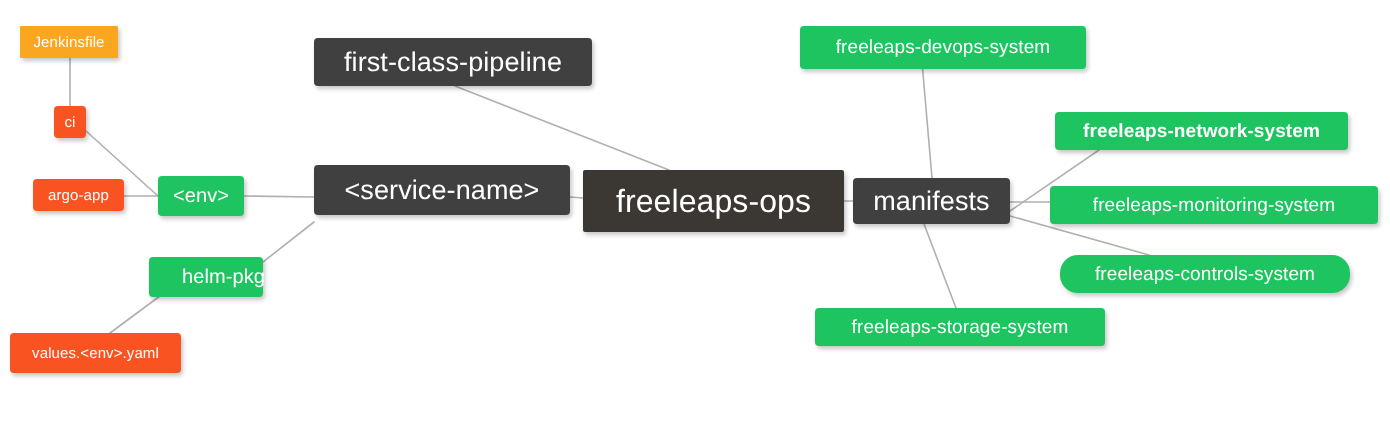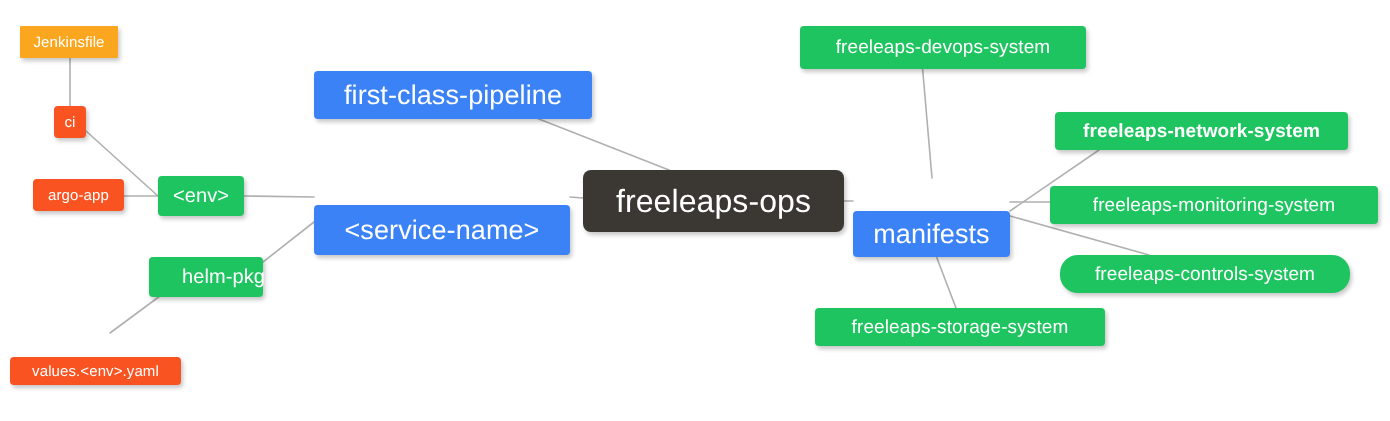--- a/index.html
+++ b/index.html
@@ -34,22 +34,22 @@
     align-items: center;
     justify-content: center;
     color: #ffffff;
     border-radius: 3px;
     white-space: nowrap;
     line-height: 1;
     letter-spacing: 0.1px;
     box-shadow: 2px 3px 4px rgba(0,0,0,0.22);
     text-rendering: geometricPrecision;
   }
-  .node.root    { background: #3b3733; border-radius: 8px; }
-  .node.blue    { background: #3b82f6; margin-top: 33px; }
+  .node.root    { background: #3b3733; border-radius: 2px; }
+  .node.blue    { background: #404040; }
   .node.green   { background: #1ec45f; }
   .node.orange  { background: #faa61f; }
   .node.red     { background: #f85320; }
   .node.rounded-sm { border-radius: 1px; }
   .node.rounded-xs { border-radius: 4px; }
 </style>
 </head>
 <body>
 
 <div id="canvas">
@@ -70,23 +70,23 @@
       <line x1="1010" y1="216" x2="1149" y2="255" stroke="#b0b0b0" stroke-width="1.6" stroke-linecap="round"></line>
       <line x1="924" y1="224" x2="956" y2="308" stroke="#b0b0b0" stroke-width="1.6" stroke-linecap="round"></line>
     </svg>
 
   <div id="node-layer">
       <div class="node orange rounded-sm" style="left: 20px; top: 26px; width: 98px; height: 32px; font-size: 15px;">Jenkinsfile</div>
       <div class="node red rounded-xs" style="left: 54px; top: 106px; width: 32px; height: 32px; font-size: 15px;">ci</div>
       <div class="node red rounded-xs" style="left: 33px; top: 179px; width: 91px; height: 32px; font-size: 15px;">argo-app</div>
       <div class="node green rounded-xs" style="left: 158px; top: 176px; width: 86px; height: 40px; font-size: 20px;">&lt;env&gt;</div>
       <div class="node green rounded-xs" style="left: 149px; top: 257px; width: 114px; height: 40px; font-size: 20px; padding-left: 35px;">helm-pkg</div>
-      <div class="node red rounded-xs" style="left: 10px; top: 333px; width: 171px; height: 28px; font-size: 15px; margin-top: 24px;">values.&lt;env&gt;.yaml</div>
+      <div class="node red rounded-xs" style="left: 10px; top: 333px; width: 171px; height: 40px; font-size: 15px;">values.&lt;env&gt;.yaml</div>
       <div class="node blue rounded-xs" style="left: 314px; top: 38px; width: 278px; height: 48px; font-size: 27px;">first-class-pipeline</div>
-      <div class="node blue rounded-xs" style="left: 314px; top: 172px; width: 256px; height: 50px; font-size: 27px;">&lt;service-name&gt;</div>
+      <div class="node blue rounded-xs" style="left: 314px; top: 165px; width: 256px; height: 50px; font-size: 27px;">&lt;service-name&gt;</div>
       <div class="node root" style="left: 583px; top: 170px; width: 261px; height: 62px; font-size: 32px;">freeleaps-ops</div>
       <div class="node blue rounded-xs" style="left: 853px; top: 178px; width: 157px; height: 46px; font-size: 27px; text-align: right;">manifests</div>
       <div class="node green rounded-xs" style="left: 800px; top: 26px; width: 286px; height: 43px; font-size: 19px;">freeleaps-devops-system</div>
       <div class="node green rounded-xs" style="left: 1055px; top: 112px; width: 293px; height: 38px; font-size: 19px; font-weight: bold;">freeleaps-network-system</div>
       <div class="node green rounded-xs" style="left: 1050px; top: 186px; width: 328px; height: 38px; font-size: 19px; text-align: right;">freeleaps-monitoring-system</div>
       <div class="node green rounded-xs" style="left: 1060px; top: 255px; width: 290px; height: 38px; font-size: 19px; border-radius: 18px;">freeleaps-controls-system</div>
       <div class="node green rounded-xs" style="left: 815px; top: 308px; width: 290px; height: 38px; font-size: 19px;">freeleaps-storage-system</div>
     </div>
 
 </div>

